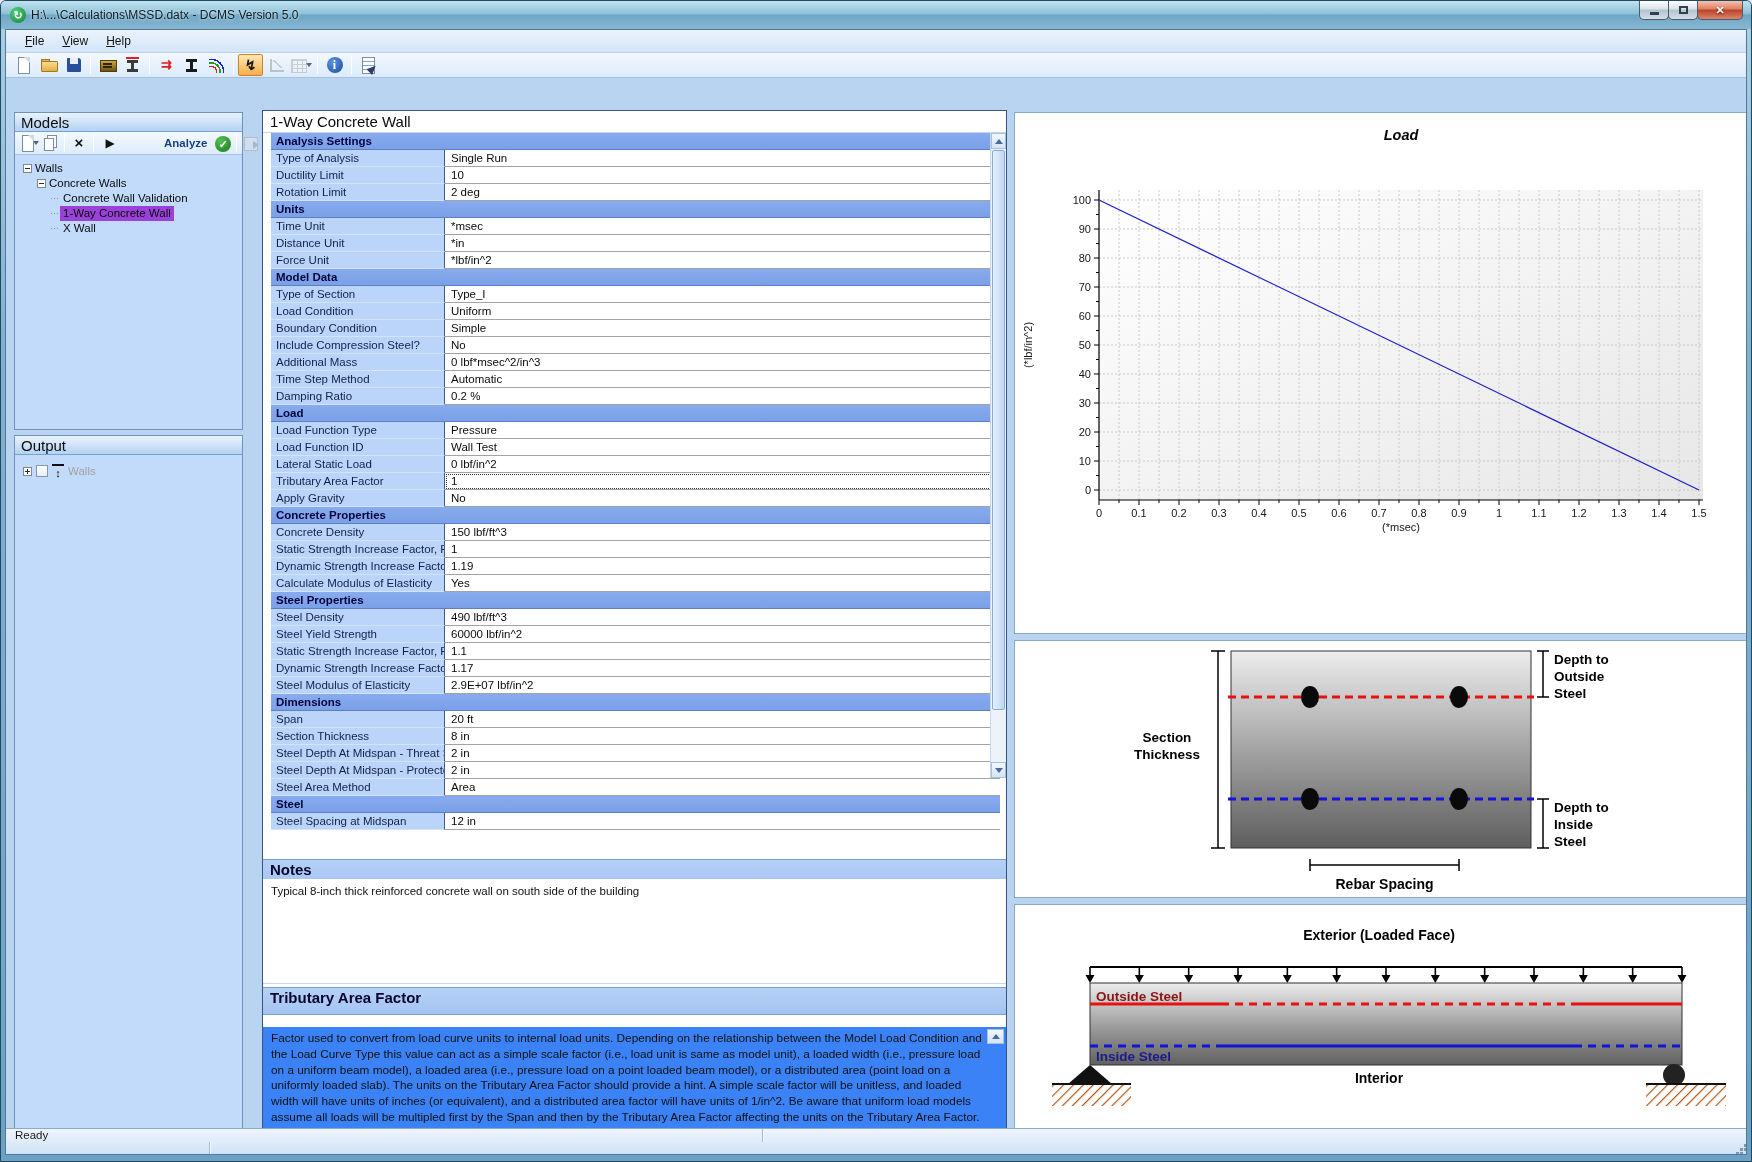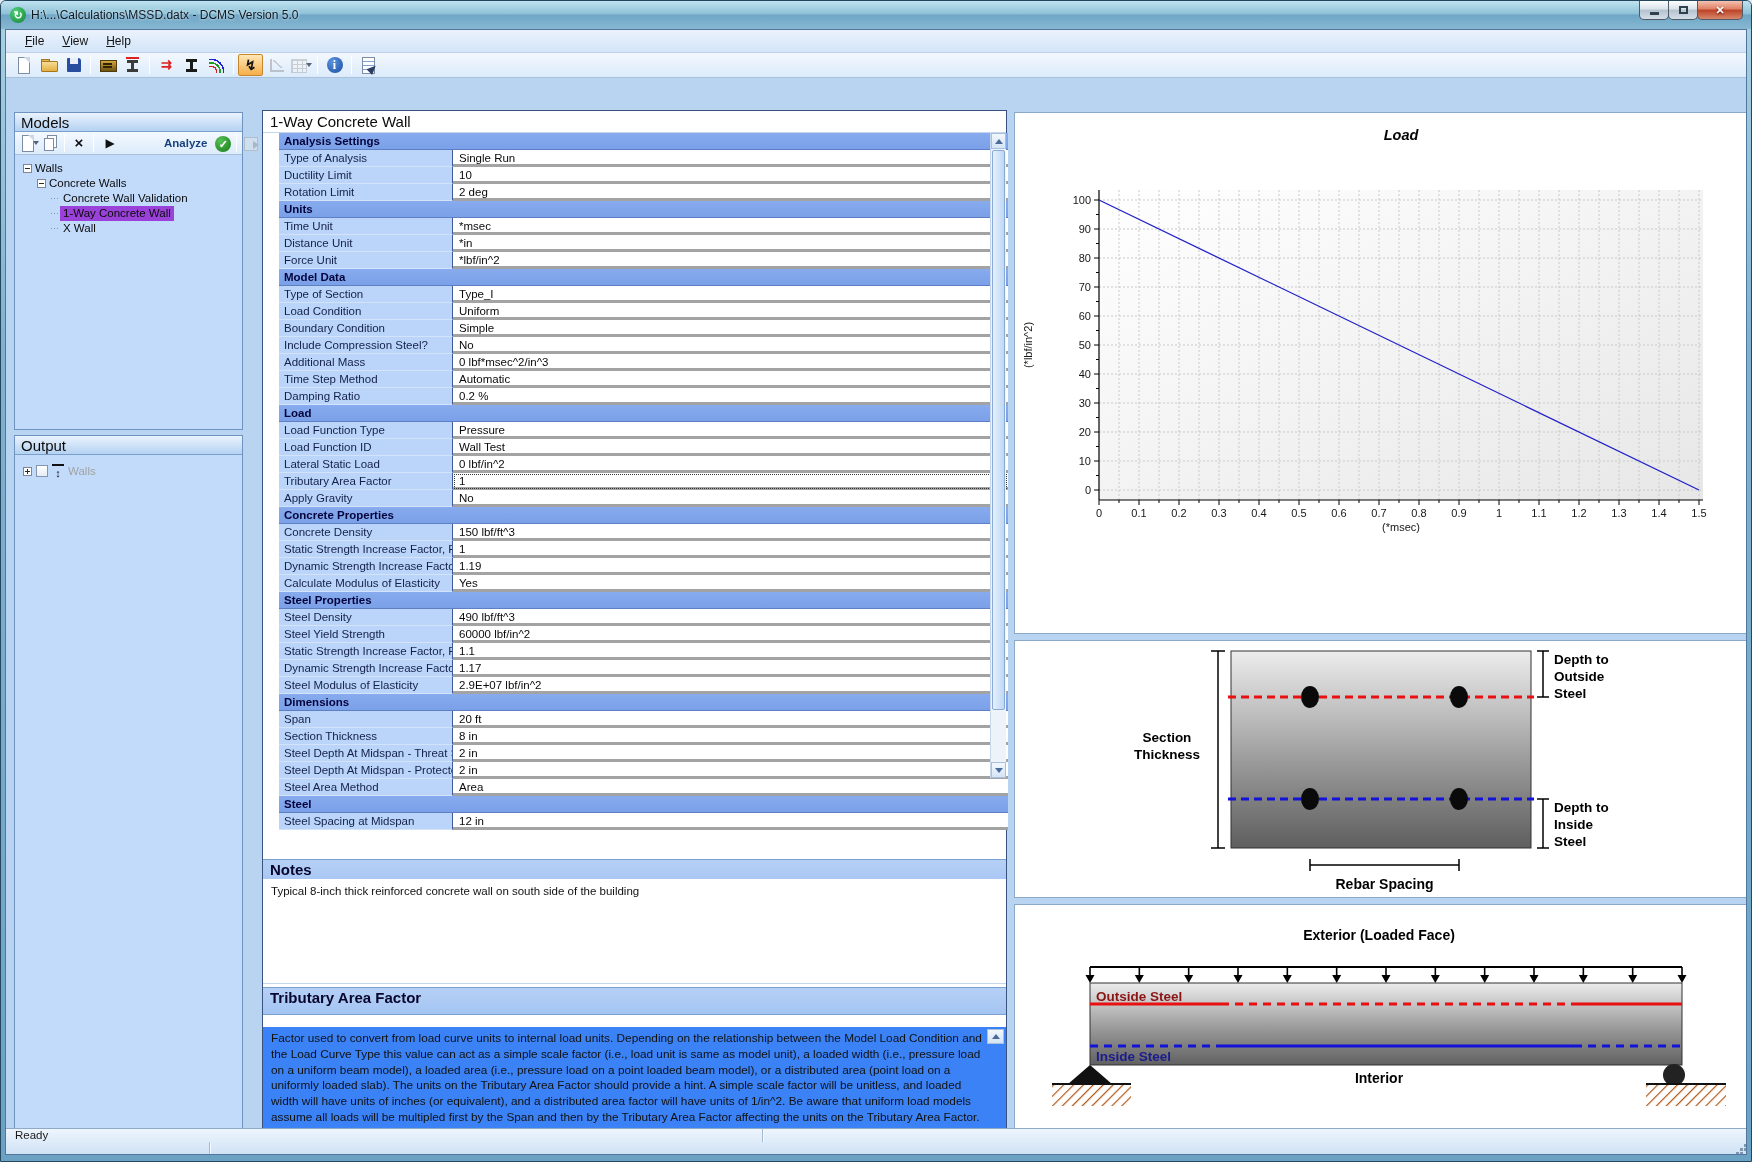--- a/index.html
+++ b/index.html
@@ -102,27 +102,27 @@
   .stub{width:9px;height:1px;flex:none;background-image:repeating-linear-gradient(90deg,#8a96a4 0 1px,transparent 1px 3px);}
   .tlabel{padding:0 3px;white-space:nowrap;}
   .tlabel.selected{background:#9a41d9;}
   .obody{position:absolute;top:22px;bottom:0;left:0;right:0;background:#c2dbfb;padding-top:5px;}
   .orow{display:flex;align-items:center;height:16px;padding-left:8px;}
   .cb{width:12px;height:12px;border:1px solid #8496ac;background:linear-gradient(180deg,#fff,#e6edf6);margin:0 4px;flex:none;}
   .olabel{font-size:11.5px;color:#a2a2a2;padding-left:4px;}
   
   .proppanel{left:256px;top:31px;width:745px;height:1043px;background:#fff;border-color:#39537e;}
   .prop-title{height:22px;font-size:15px;color:#0a0a0a;padding:2px 0 0 7px;background:#fff;border-bottom:1px solid #c4d6ee;}
-  .grid{position:absolute;top:22px;left:16px;width:729px;}
+  .grid{position:absolute;top:22px;left:8px;width:729px;}
   .sec-h{height:17px;line-height:17px;background:linear-gradient(180deg,#88abee,#7aa0e8);color:#04043c;
     font-weight:bold;font-size:11.5px;padding-left:5px;border-bottom:1px solid #5f7fc4;}
   .prow{display:flex;height:17px;line-height:16px;font-size:11.5px;}
   .plabel{width:174px;background:#bad5f9;color:#14204a;padding-left:5px;
     border-right:1px solid #3f5a94;border-bottom:1px solid #d2e3fa;overflow:hidden;white-space:nowrap;}
-  .pvalue{flex:1;background:#fff;color:#0a0a0a;padding-left:6px;border-bottom:3px solid #a3a3a3;white-space:nowrap;}
+  .pvalue{flex:1;background:#fff;color:#0a0a0a;padding-left:6px;border-bottom:1px solid #a3a3a3;white-space:nowrap;}
   .pvalue.focused{outline:1px dotted #333;outline-offset:-2px;}
   .sechead{position:absolute;left:0;right:0;height:28px;line-height:19px;background:linear-gradient(180deg,#b6d1f6,#a3c4f2);
     font-weight:bold;font-size:15px;color:#06062e;padding-left:7px;border-top:1px solid #7aa0cc;border-bottom:1px solid #7aa0cc;}
   .notes-h{top:748px;}
   .notes-body{position:absolute;top:768px;left:0;right:0;height:105px;background:#fff;font-size:11.5px;color:#111;
     padding:6px 8px;border-bottom:1px solid #c4d6ee;}
   .taf-h{top:876px;}
   .taf-body{position:absolute;top:896px;left:0;right:0;bottom:0;background:#3b82f6;margin-top:20px;}
   .taf-text{position:absolute;inset:4px 22px 4px 8px;font-size:11.8px;line-height:1.34;color:#111;}
   

